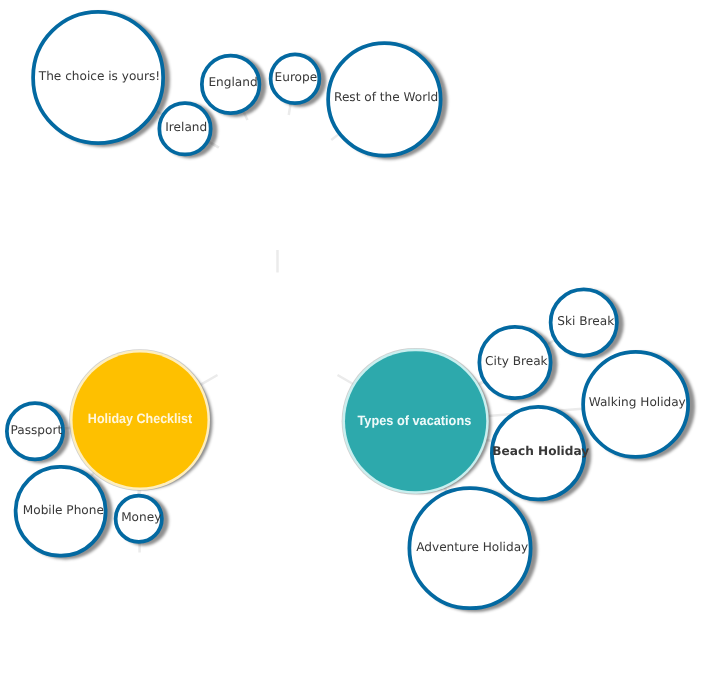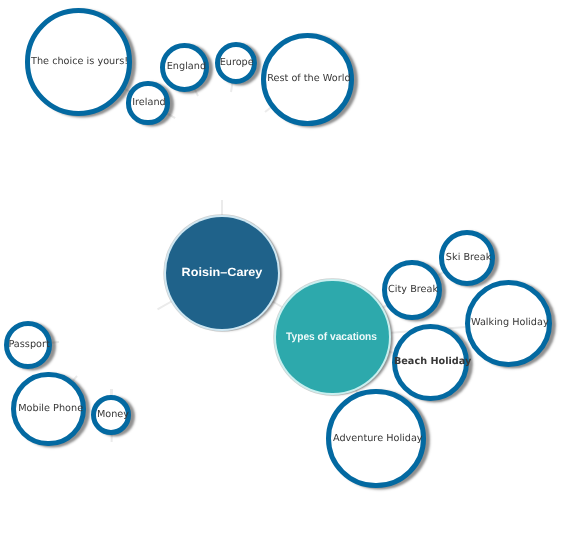--- a/index.html
+++ b/index.html
@@ -5,21 +5,21 @@
   html,body{margin:0;padding:0;}
   body{width:564px;height:541px;background:#ffffff;overflow:hidden;
        font-family:"DejaVu Sans",sans-serif;
        -webkit-font-smoothing:antialiased;text-rendering:geometricPrecision;}
   #stage{position:relative;width:564px;height:541px;background:#fff;}
 
   .node{position:absolute;border-radius:50%;box-sizing:border-box;}
   .node .lbl{position:absolute;left:50%;top:50%;white-space:nowrap;line-height:1;
              transform:translate(-50%,-50%);}
 
-  .leaf{background:#ffffff;border:5px solid #0369a1;
+  .leaf{background:#ffffff;border:3px solid #0369a1;
         box-shadow:4px 1.5px 2.4px rgba(0,0,0,.44);}
   .leaf .lbl{color:#383838;font-family:"DejaVu Sans",sans-serif;font-size:9.7px;}
 
   .hub{}
   .hub .lbl{font-family:"Liberation Sans",sans-serif;font-weight:bold;}
 
   .conn{position:absolute;background:#ebebeb;transform-origin:0 50%;height:2px;}
 </style>
 </head>
 <body>
@@ -35,22 +35,22 @@
     <div class="conn" style="left: 265.287px; top: 110.995px; width: 7.51499px; transform: rotate(-0.660151rad); background: rgb(235, 235, 235);"></div>
     <div class="conn" style="left: 380.505px; top: 307.732px; width: 73.5647px; transform: rotate(-0.533382rad); background: rgb(235, 235, 235);"></div>
     <div class="conn" style="left: 380.405px; top: 307.565px; width: 7.98396px; transform: rotate(-0.536889rad); background: rgb(235, 235, 235);"></div>
     <div class="conn" style="left: 388.037px; top: 331.651px; width: 78.1185px; transform: rotate(-0.0767718rad); background: rgb(235, 235, 235);"></div>
     <div class="conn" style="left: 386.437px; top: 349.763px; width: 7.80397px; transform: rotate(0.252926rad); background: rgb(235, 235, 235);"></div>
     <div class="conn" style="left: 354.544px; top: 386.854px; width: 6.27328px; transform: rotate(1.16745rad); background: rgb(235, 235, 235);"></div>
     <div class="conn" style="left: 59.1942px; top: 340.582px; width: 8.26906px; transform: rotate(3.03628rad); background: rgb(235, 235, 235);"></div>
     <div class="conn" style="left: 77.2628px; top: 375.161px; width: 7.61465px; transform: rotate(2.2839rad); background: rgb(235, 235, 235);"></div>
     <div class="conn" style="left: 111.264px; top: 388.095px; width: 7.20763px; transform: rotate(1.58467rad); background: rgb(235, 235, 235);"></div>
     <div class="conn" style="left: 111.647px; top: 388.099px; width: 53.3033px; transform: rotate(1.57744rad); background: rgb(235, 235, 235);"></div>
-    <div class="node hub" style="left: 166.2px; top: 217.1px; width: 111.8px; height: 111.8px; background: rgb(31, 98, 138); box-shadow: rgb(207, 231, 242) 0px 0px 0px 2px, rgba(150, 150, 150, 0.45) 0px 0px 0px 2.7px, rgba(0, 0, 0, 0.44) 4px 1.5px 2.4px;">
-      <span class="lbl" style="color: rgb(255, 255, 255); font-size: 11.93px; transform: translate(-50%, -50%) scaleX(1.06);">Roisin–Carey</span>
+    <div class="node hub" style="left: 57.9px; top: 281.9px; width: 108.2px; height: 108.2px; background: rgb(254, 192, 0); box-shadow: rgb(253, 238, 192) 0px 0px 0px 2px, rgba(150, 150, 150, 0.45) 0px 0px 0px 2.7px, rgba(0, 0, 0, 0.44) 4px 1.5px 2.4px;">
+      <span class="lbl" style="color: rgb(255, 246, 220); font-size: 10.8px; transform: translate(-50%, -50%) scaleX(0.927);">Holiday Checklist</span>
     </div>
     <div class="node hub" style="left: 276.4px; top: 280.5px; width: 112.8px; height: 112.8px; background: rgb(45, 169, 172); box-shadow: rgb(201, 239, 239) 0px 0px 0px 2px, rgba(150, 150, 150, 0.45) 0px 0px 0px 2.7px, rgba(0, 0, 0, 0.44) 4px 1.5px 2.4px;">
       <span class="lbl" style="color: rgb(239, 250, 250); font-size: 10.8px; transform: translate(-50%, -50%) translateX(-1.48305px) scaleX(0.944);">Types of vacations</span>
     </div>
     <div class="node leaf" style="left: 24.6px; top: 8.4px; width: 107.2px; height: 107.2px;">
       <span class="lbl" style="transform: translate(-50%, -50%) translateX(1.4px);">The choice is yours!</span>
     </div>
     <div class="node leaf" style="left: 160px; top: 42.9px; width: 48.8px; height: 48.8px;">
       <span class="lbl" style="transform: translate(-50%, -50%) translateX(2px);">England</span>
     </div>

